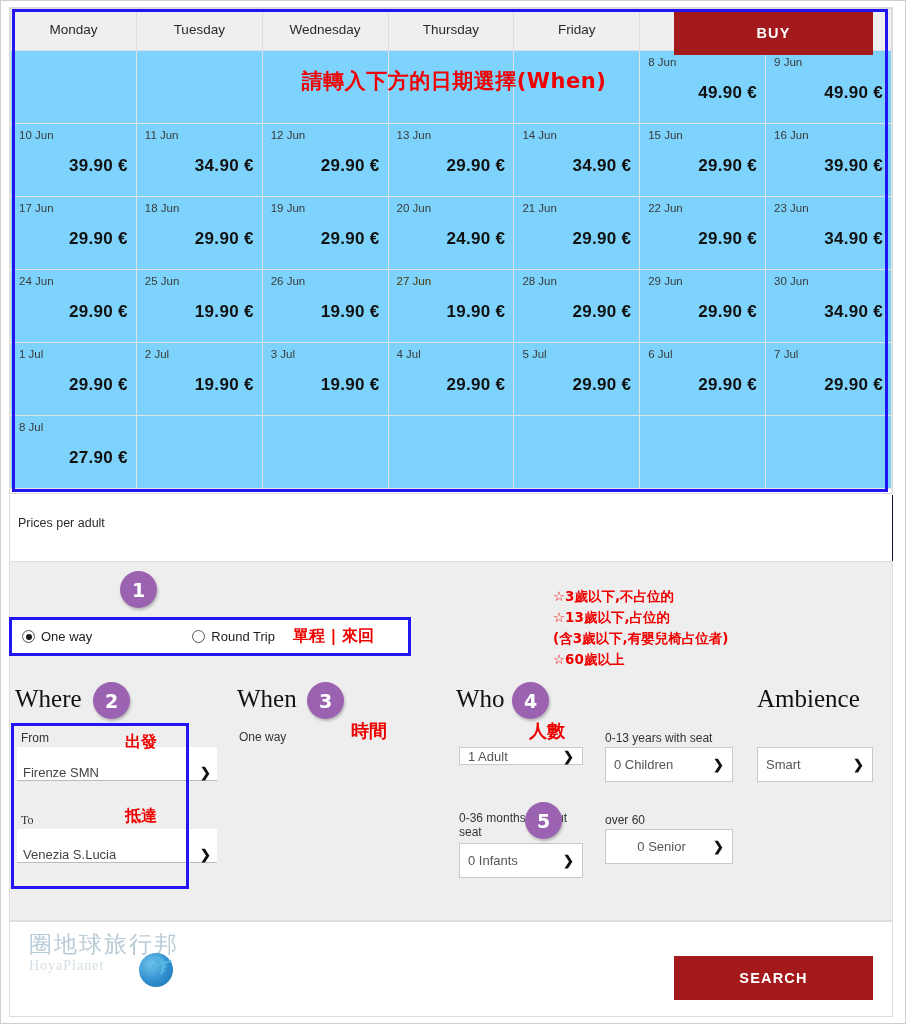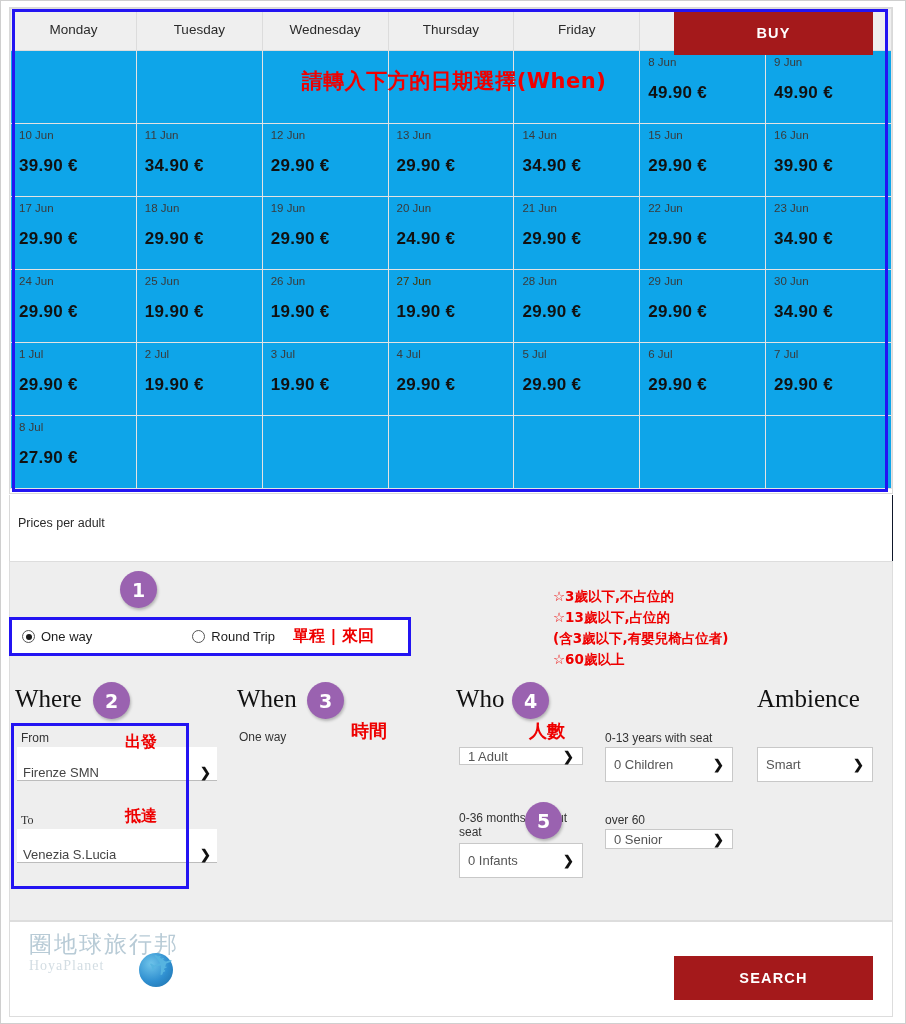--- a/index.html
+++ b/index.html
@@ -45,33 +45,33 @@
     font-size: 13.5px;
     color: #2b2b2b;
     height: 42px;
     text-align: center;
   }
   table.cal td {
     border: 1px solid #e3e3e3;
     height: 73px;
     vertical-align: top;
     padding: 4px 8px 4px 8px;
-    background: #0ea5e9;
+    background: #7dd3fc;
   }
   td.empty { background: #ffffff; }
   .d-date {
     font-size: 11.5px;
     color: #3a3a3a;
     line-height: 14px;
   }
   .d-price {
     font-size: 17px;
     font-weight: bold;
     color: #111111;
-    text-align: left;
+    text-align: right;
     margin-top: 14px;
     letter-spacing: .3px;
   }
   td.sel { background: #e6a504; }
   td.sel .d-date { color: #4a3500; }
   td.sel .d-price { color: #111; }
 
   
   .cal-overlay-text {
     position: absolute;
@@ -568,21 +568,21 @@
   </div>
 
   <div class="fld-label" style="left:458px; top:810px; width:124px;">0-36 months without seat</div>
   <div class="badge" style="left:524px; top:801px;">5</div>
   <div class="select-box" style="left:458px; top:842px; width:124px; height:35px;">
     <span class="val">0 Infants</span>
     <span class="chev">❯</span>
   </div>
 
   <div class="fld-label" style="left:604px; top:812px;">over 60</div>
-  <div class="select-box" style="left:604px; top:828px; width:128px; height:20px;">
+  <div class="select-box" style="left:604px; top:828px; width:128px; height:35px;text-align:center;">
     <span class="val">0 Senior</span>
     <span class="chev">❯</span>
   </div>
 
   <div class="sec-head" style="left:756px; top:684px;">Ambience</div>
   <div class="select-box" style="left:756px; top:746px; width:116px; height:35px;">
     <span class="val">Smart</span>
     <span class="chev">❯</span>
   </div>
 

